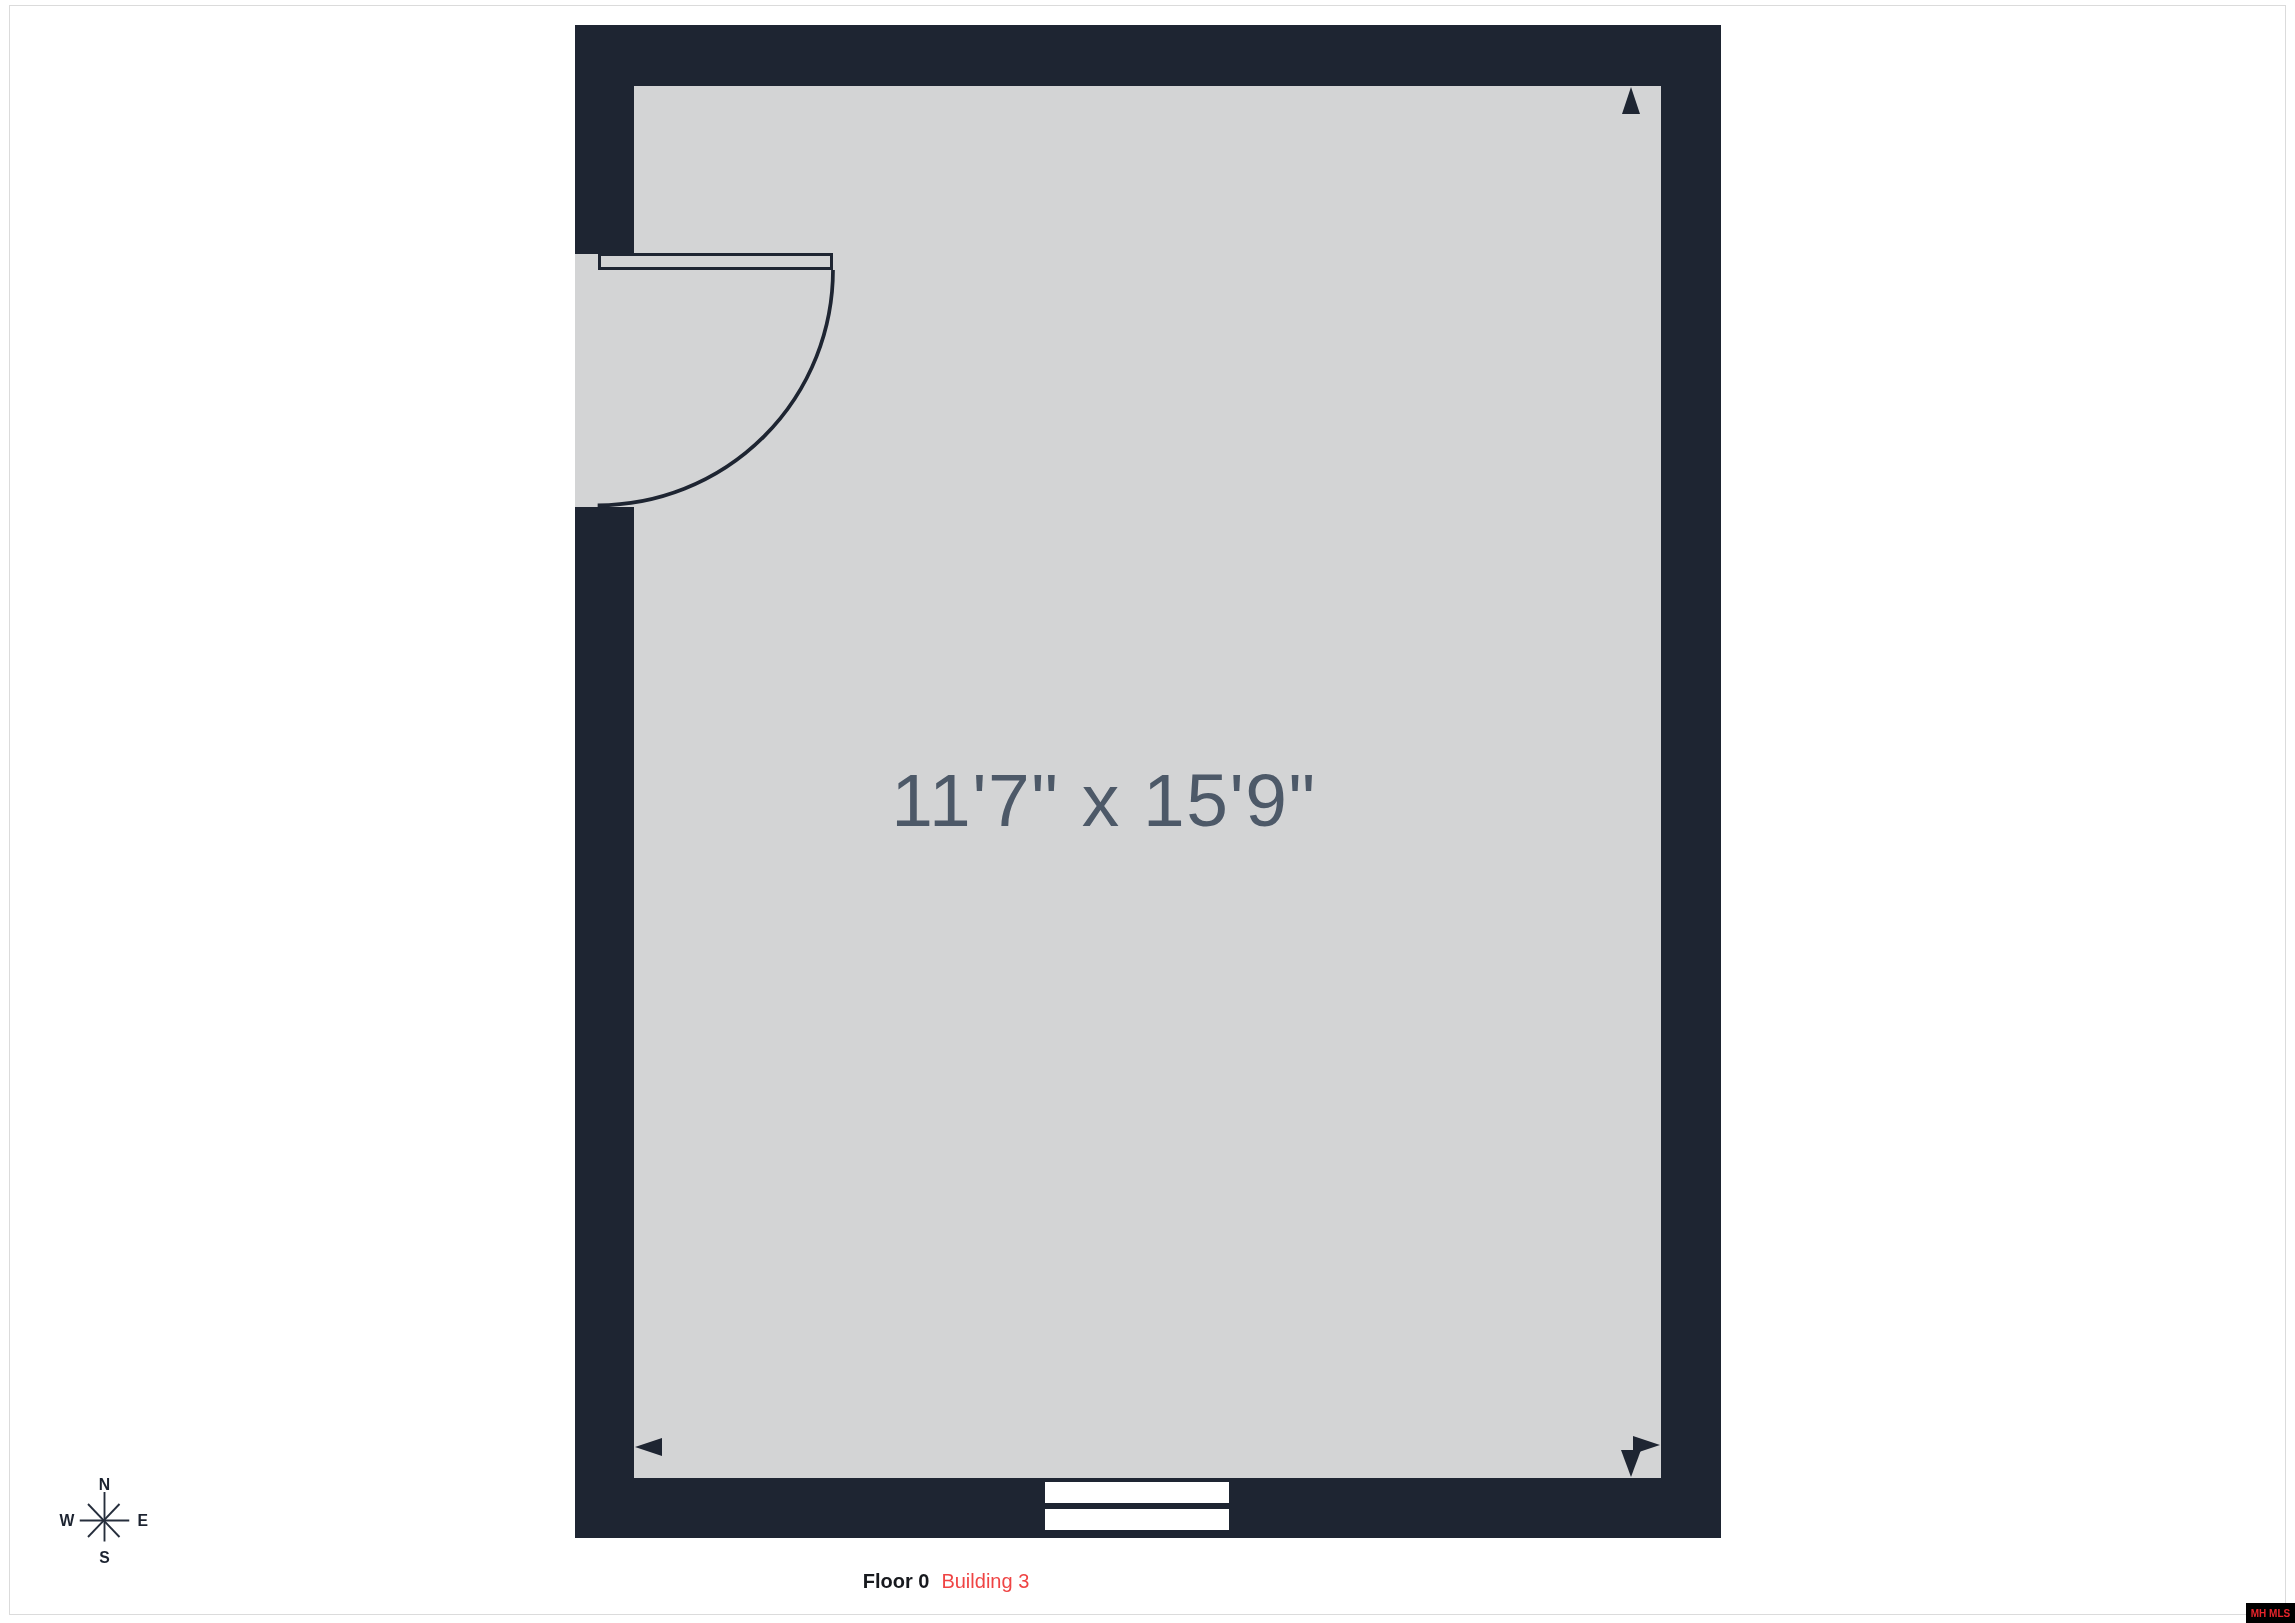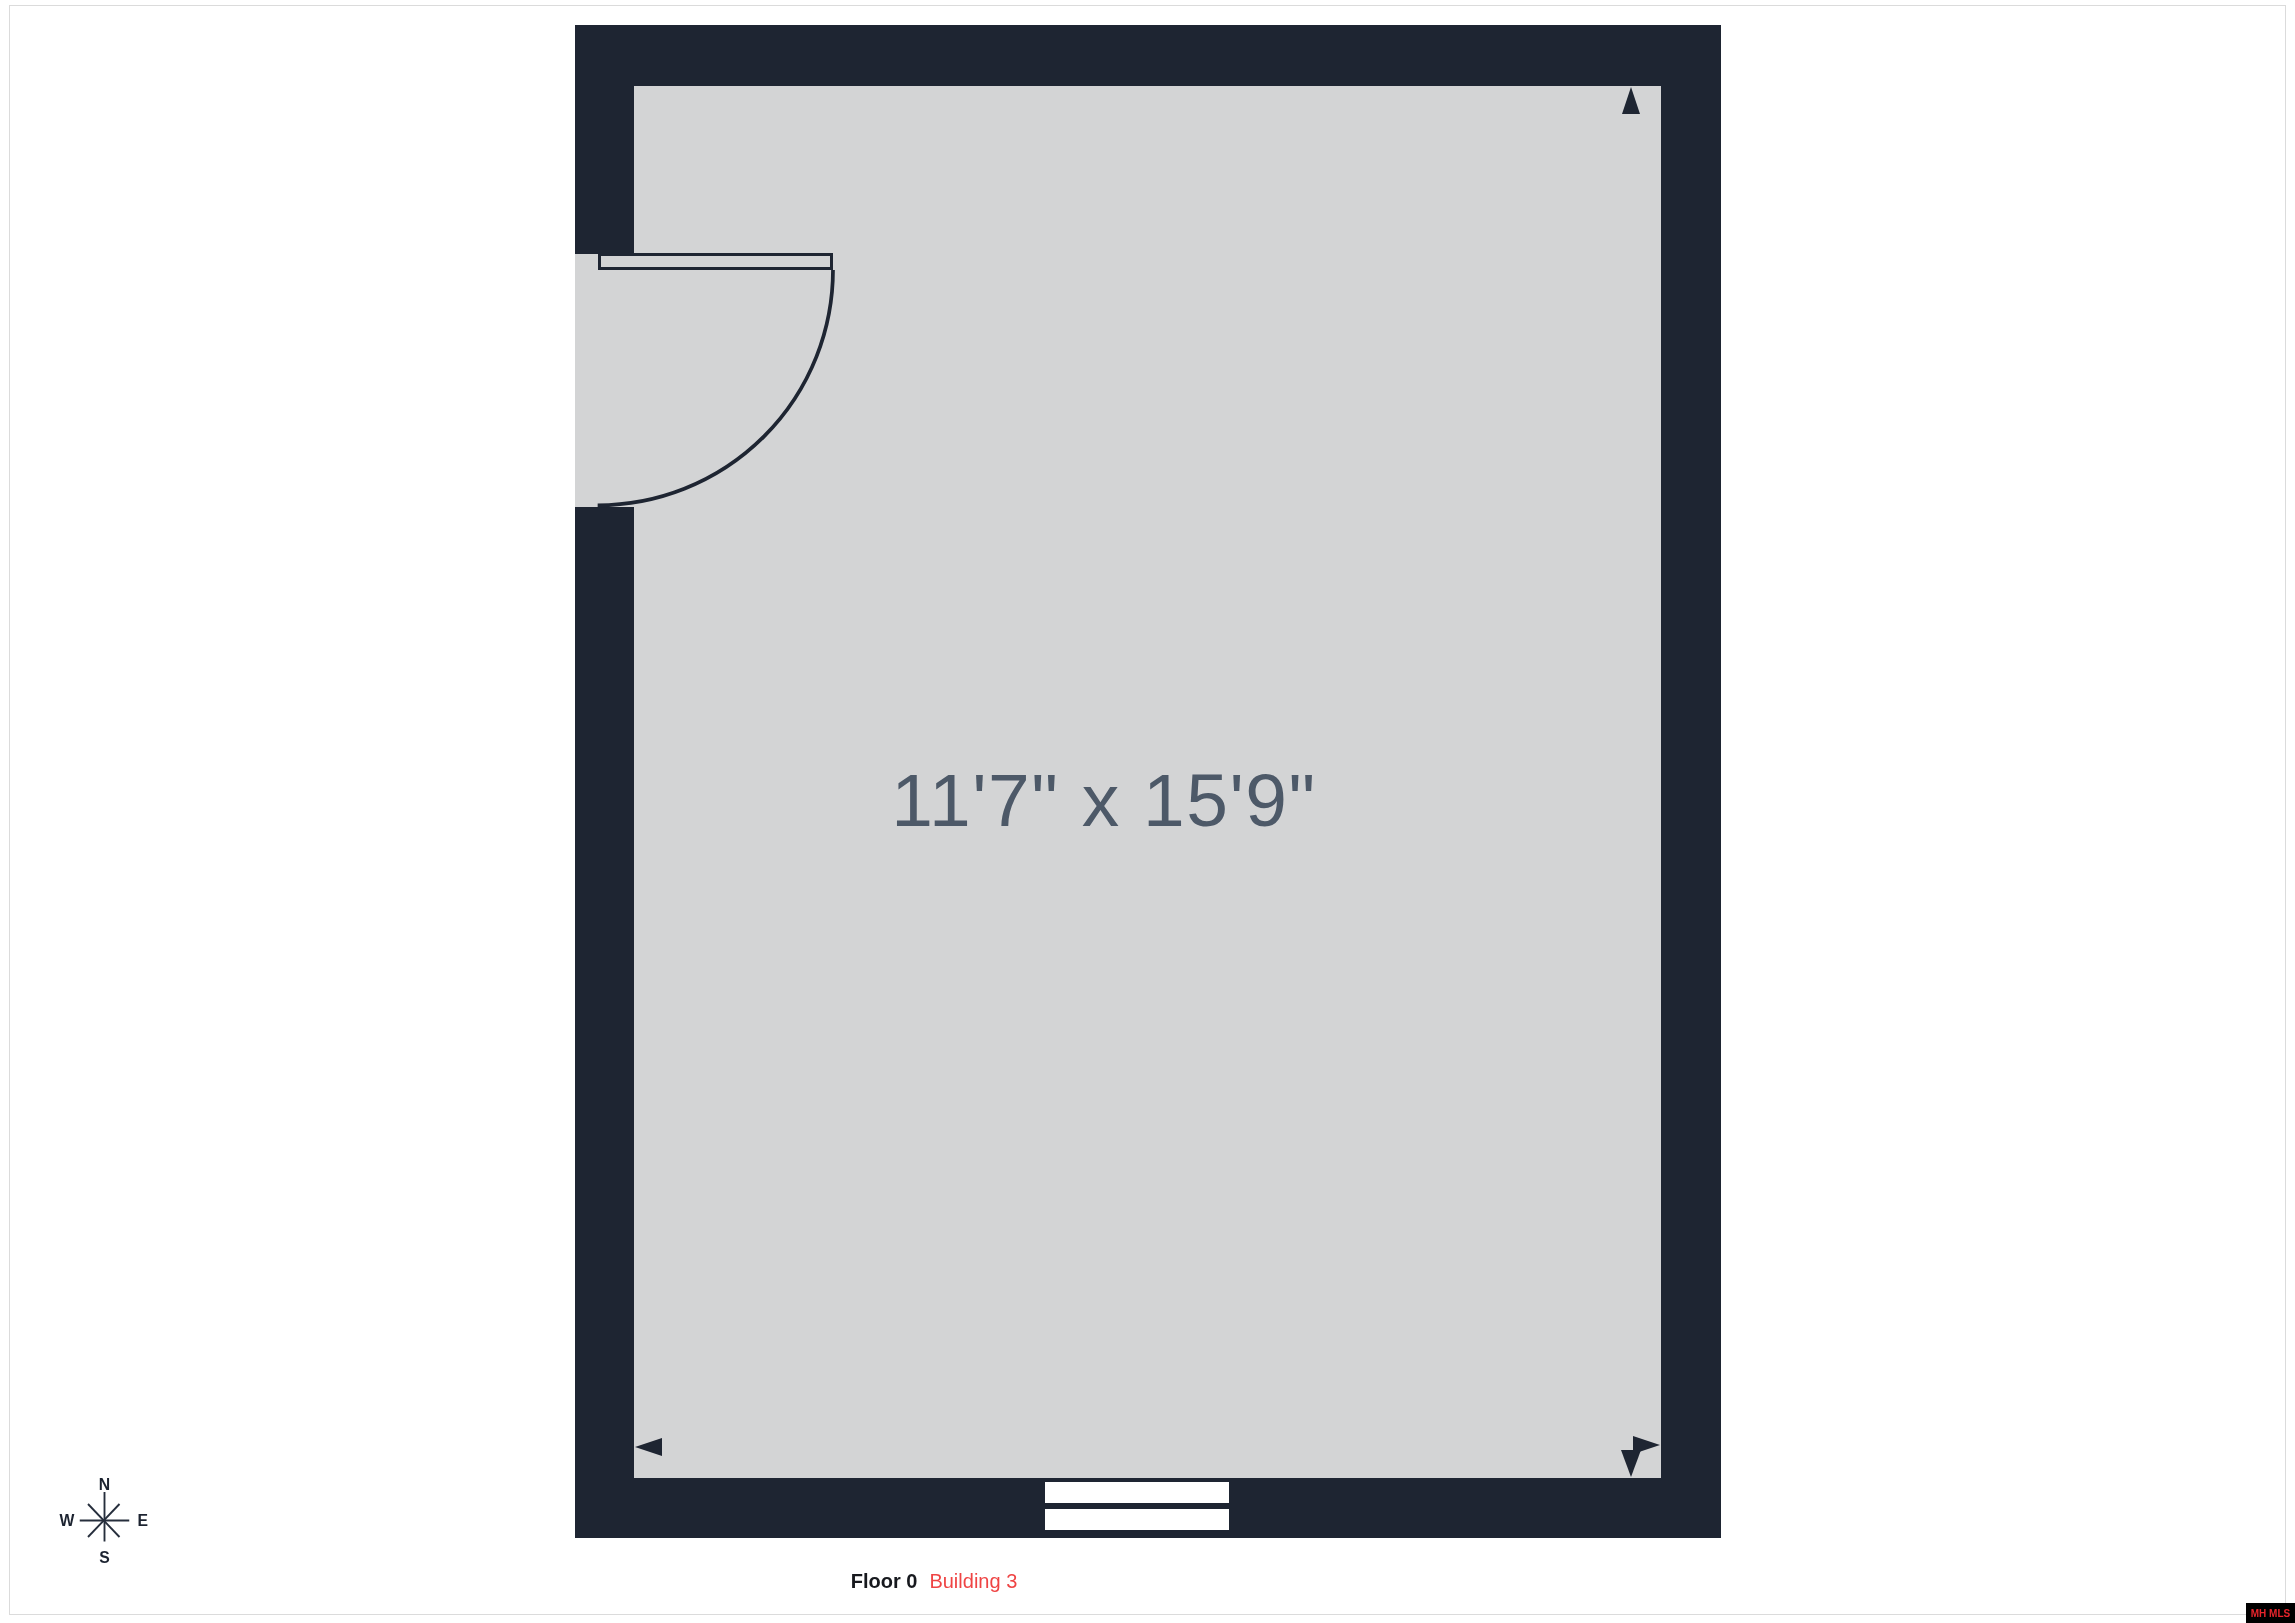--- a/index.html
+++ b/index.html
@@ -111,21 +111,21 @@
   .compass text {
     font-family: "Liberation Sans", sans-serif;
     font-size: 21px;
     font-weight: bold;
     fill: #1c2330;
     text-anchor: middle;
   }
   
   .caption {
     position: absolute;
-    left: 0; top: 1569px;
+    left: 12px; top: 1569px;
     width: 1868px;
     display: flex;
     justify-content: center;
     align-items: baseline;
     gap: 12px;
     font-size: 20px;
     line-height: 25.4px;
   }
   .caption .floor-label { font-weight: bold; color: #17191e; }
   .caption .building-label { color: #ef4444; }

